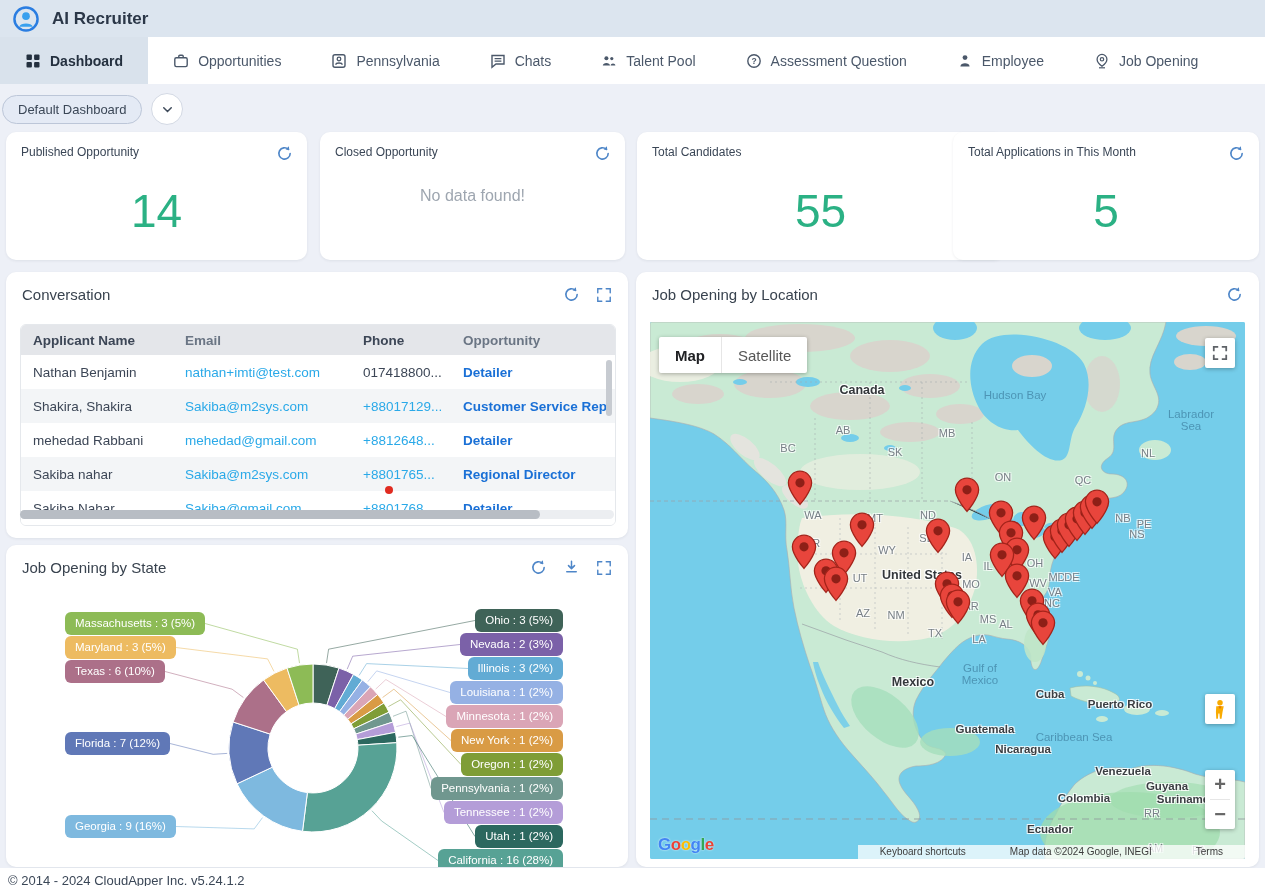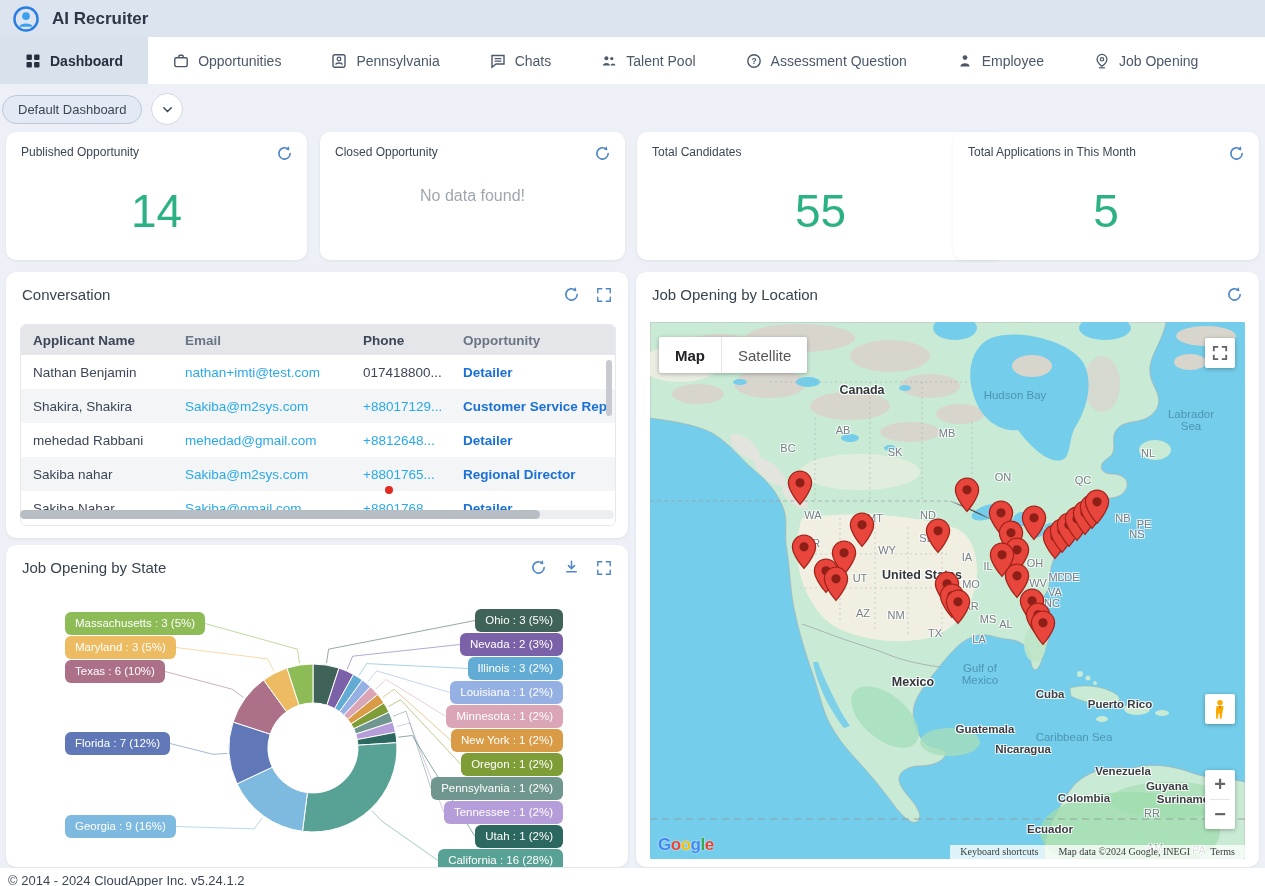--- a/index.html
+++ b/index.html
@@ -67,21 +67,21 @@
   .map-type .mt-btn{padding:0 16px;display:flex;align-items:center;font-size:15px;color:#565656;cursor:pointer;}
   .map-type .mt-btn.sel{font-weight:700;color:#202124;}
   .map-type .divider{width:1px;background:#e6e6e6;}
   .map-fs{position:absolute;right:10px;top:16px;width:30px;height:30px;background:#fff;border-radius:2px;box-shadow:0 1px 4px rgba(0,0,0,.3);display:flex;align-items:center;justify-content:center;cursor:pointer;z-index:30;}
   .pegman{position:absolute;right:10px;top:372px;width:30px;height:30px;background:#fff;border-radius:2px;box-shadow:0 1px 4px rgba(0,0,0,.3);display:flex;align-items:center;justify-content:center;cursor:pointer;z-index:30;}
   .zoomctl{position:absolute;right:10px;top:448px;width:30px;background:#fff;border-radius:2px;box-shadow:0 1px 4px rgba(0,0,0,.3);z-index:30;}
   .zoomctl .zbtn{height:29px;display:flex;align-items:center;justify-content:center;font-size:20px;color:#666;cursor:pointer;font-weight:700;}
   .zoomctl .zdiv{height:1px;background:#e6e6e6;margin:0 5px;}
   .glogo{position:absolute;left:8px;bottom:4px;font-size:17px;font-weight:700;letter-spacing:-.5px;z-index:25;cursor:pointer;text-shadow:0 0 2px rgba(255,255,255,.9);}
   .attrib{position:absolute;right:0;bottom:0;height:14px;display:flex;gap:0;z-index:25;font-size:10px;color:#3b3b3b;}
-  .attrib span{background:rgba(255,255,255,.75);padding:1px 10px;cursor:pointer;white-space:nowrap;font-family:Liberation Serif, serif;}
+  .attrib span{background:rgba(255,255,255,.75);padding:1px 22px;cursor:pointer;white-space:nowrap;}
 
   .footer{position:absolute;left:0;top:868px;width:1265px;height:18px;background:#ffffff;font-size:13px;color:#3b4757;padding:5px 8px 0 8px;box-sizing:border-box;overflow:hidden;}
 </style>
 </head>
 <body>
 
 <div class="app">
 
   <div class="topbar">
     <span style="display:flex;">

